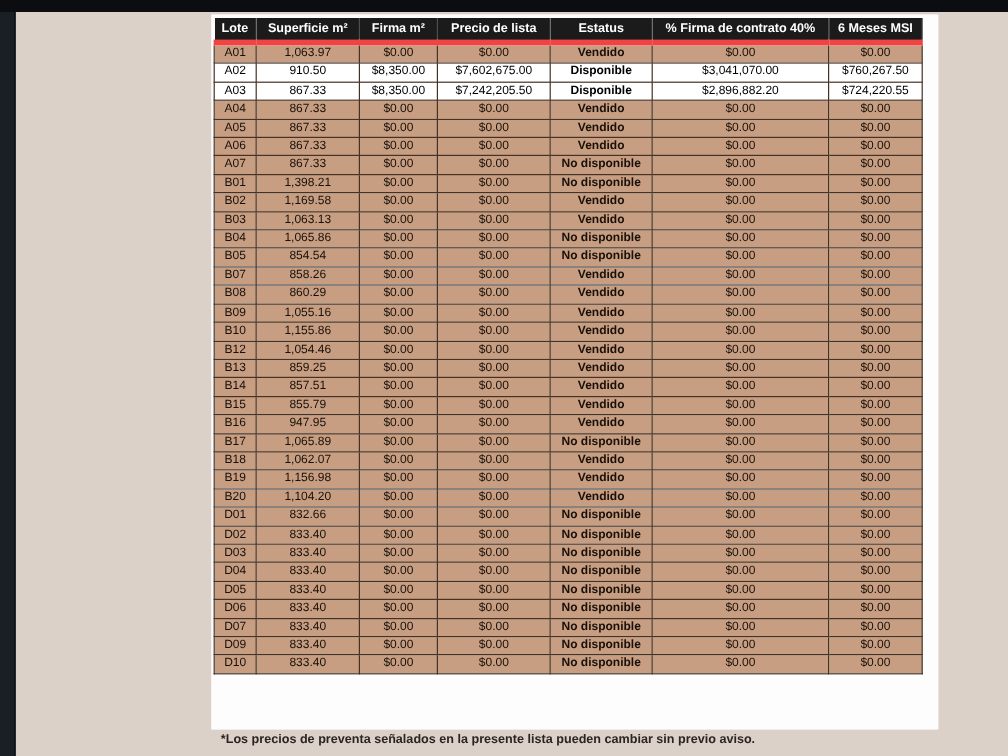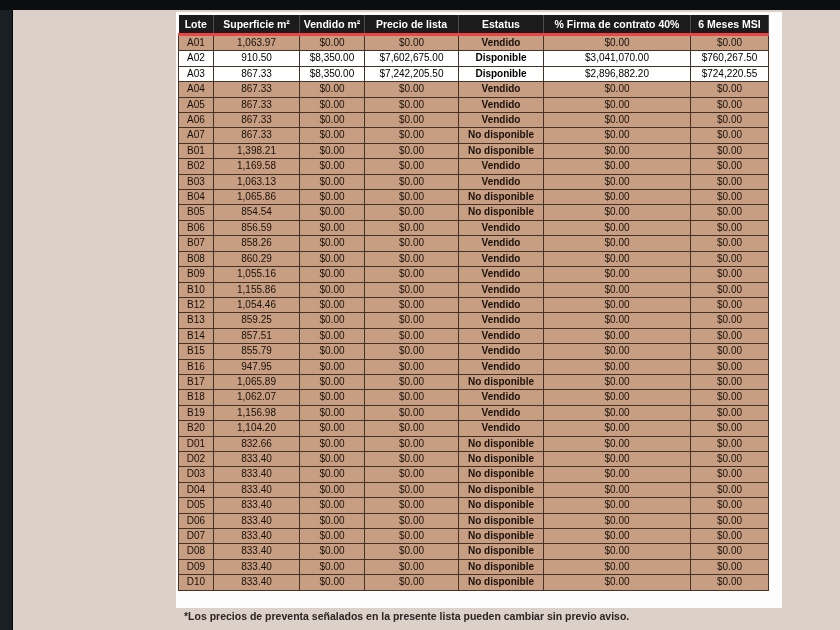--- a/index.html
+++ b/index.html
@@ -40,21 +40,21 @@
   }
   th {
     background: var(--header-bg, #1b1b1b);
     color: var(--header-text, #ffffff);
     font-size: 10.5px;
     font-weight: bold;
     height: 18px;
     padding: 0;
     text-align: center;
     border-right: 1px solid #4d4d4d;
-    border-bottom: 3px solid #ef4444;
+    border-bottom: 5px solid #ef4444;
     white-space: nowrap;
     overflow: hidden;
   }
   td {
     font-size: 10px;
     height: 14.4px;
     line-height: 14.4px;
     padding: 0;
     text-align: center;
     border: 1px solid #453227;
@@ -89,21 +89,21 @@
         <col style="width:65px">
         <col style="width:94px">
         <col style="width:85px">
         <col style="width:147px">
         <col style="width:78px">
       </colgroup>
       <thead>
         <tr>
             <th>Lote</th>
             <th>Superficie m²</th>
-            <th>Vendido m²</th>
+            <th>Firma m²</th>
             <th>Precio de lista</th>
             <th>Estatus</th>
             <th>% Firma de contrato 40%</th>
             <th>6 Meses MSI</th>
           </tr>
       </thead>
       <tbody>
           <tr class="row-taken">
             <td>A01</td>
             <td>1,063.97</td>
@@ -206,29 +206,20 @@
           <tr class="row-taken">
             <td>B05</td>
             <td>854.54</td>
             <td>$0.00</td>
             <td>$0.00</td>
             <td class="status">No disponible</td>
             <td>$0.00</td>
             <td>$0.00</td>
           </tr>
           <tr class="row-taken">
-            <td>B06</td>
-            <td>856.59</td>
-            <td>$0.00</td>
-            <td>$0.00</td>
-            <td class="status">Vendido</td>
-            <td>$0.00</td>
-            <td>$0.00</td>
-          </tr>
-          <tr class="row-taken">
             <td>B07</td>
             <td>858.26</td>
             <td>$0.00</td>
             <td>$0.00</td>
             <td class="status">Vendido</td>
             <td>$0.00</td>
             <td>$0.00</td>
           </tr>
           <tr class="row-taken">
             <td>B08</td>
@@ -387,29 +378,20 @@
             <td>D06</td>
             <td>833.40</td>
             <td>$0.00</td>
             <td>$0.00</td>
             <td class="status">No disponible</td>
             <td>$0.00</td>
             <td>$0.00</td>
           </tr>
           <tr class="row-taken">
             <td>D07</td>
-            <td>833.40</td>
-            <td>$0.00</td>
-            <td>$0.00</td>
-            <td class="status">No disponible</td>
-            <td>$0.00</td>
-            <td>$0.00</td>
-          </tr>
-          <tr class="row-taken">
-            <td>D08</td>
             <td>833.40</td>
             <td>$0.00</td>
             <td>$0.00</td>
             <td class="status">No disponible</td>
             <td>$0.00</td>
             <td>$0.00</td>
           </tr>
           <tr class="row-taken">
             <td>D09</td>
             <td>833.40</td>

